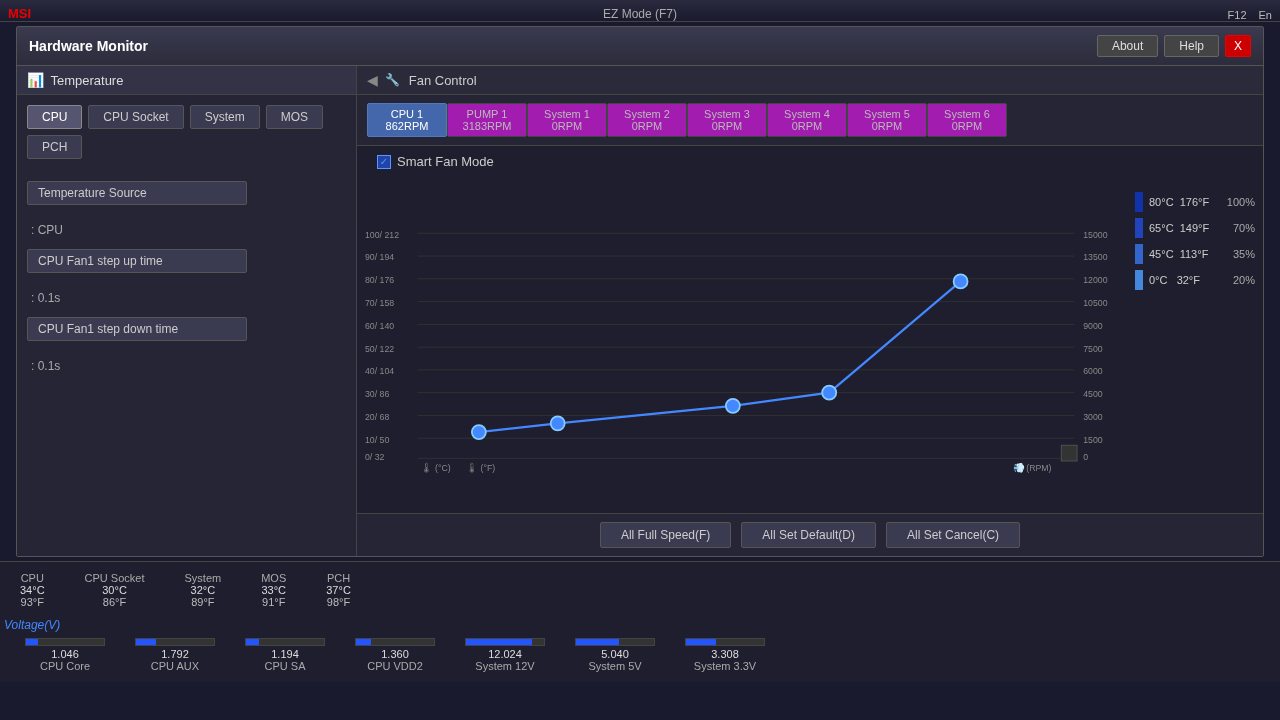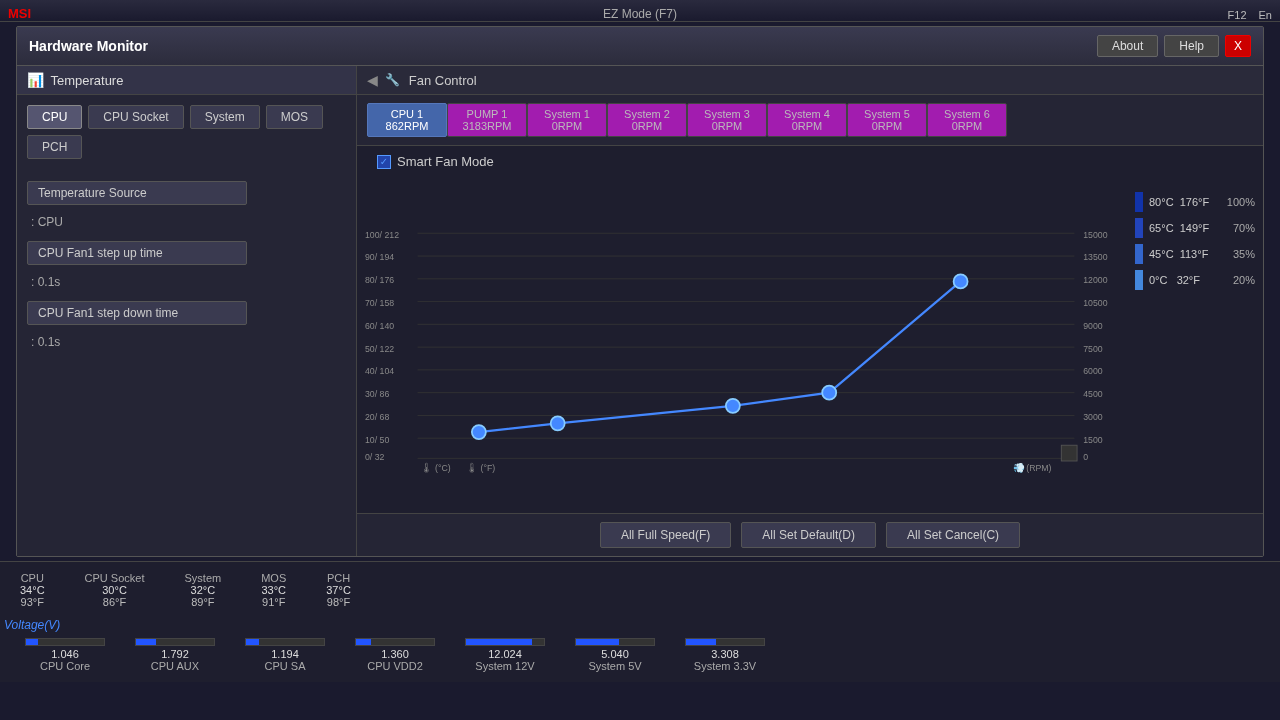--- a/index.html
+++ b/index.html
@@ -181,21 +181,21 @@
       background: #3a3a50;
       border: 1px solid #555;
       color: #ccc;
       padding: 4px 10px;
       width: 220px;
       text-align: left;
       cursor: pointer;
       font-size: 12px;
       border-radius: 2px;
       display: block;
-      margin-bottom: 10px;
+      margin-bottom: 18px;
     }
     .setting-value {
       color: #aaa;
       font-size: 12px;
       margin-bottom: 12px;
       padding-left: 4px;
     }
 
     
     .right-panel {

